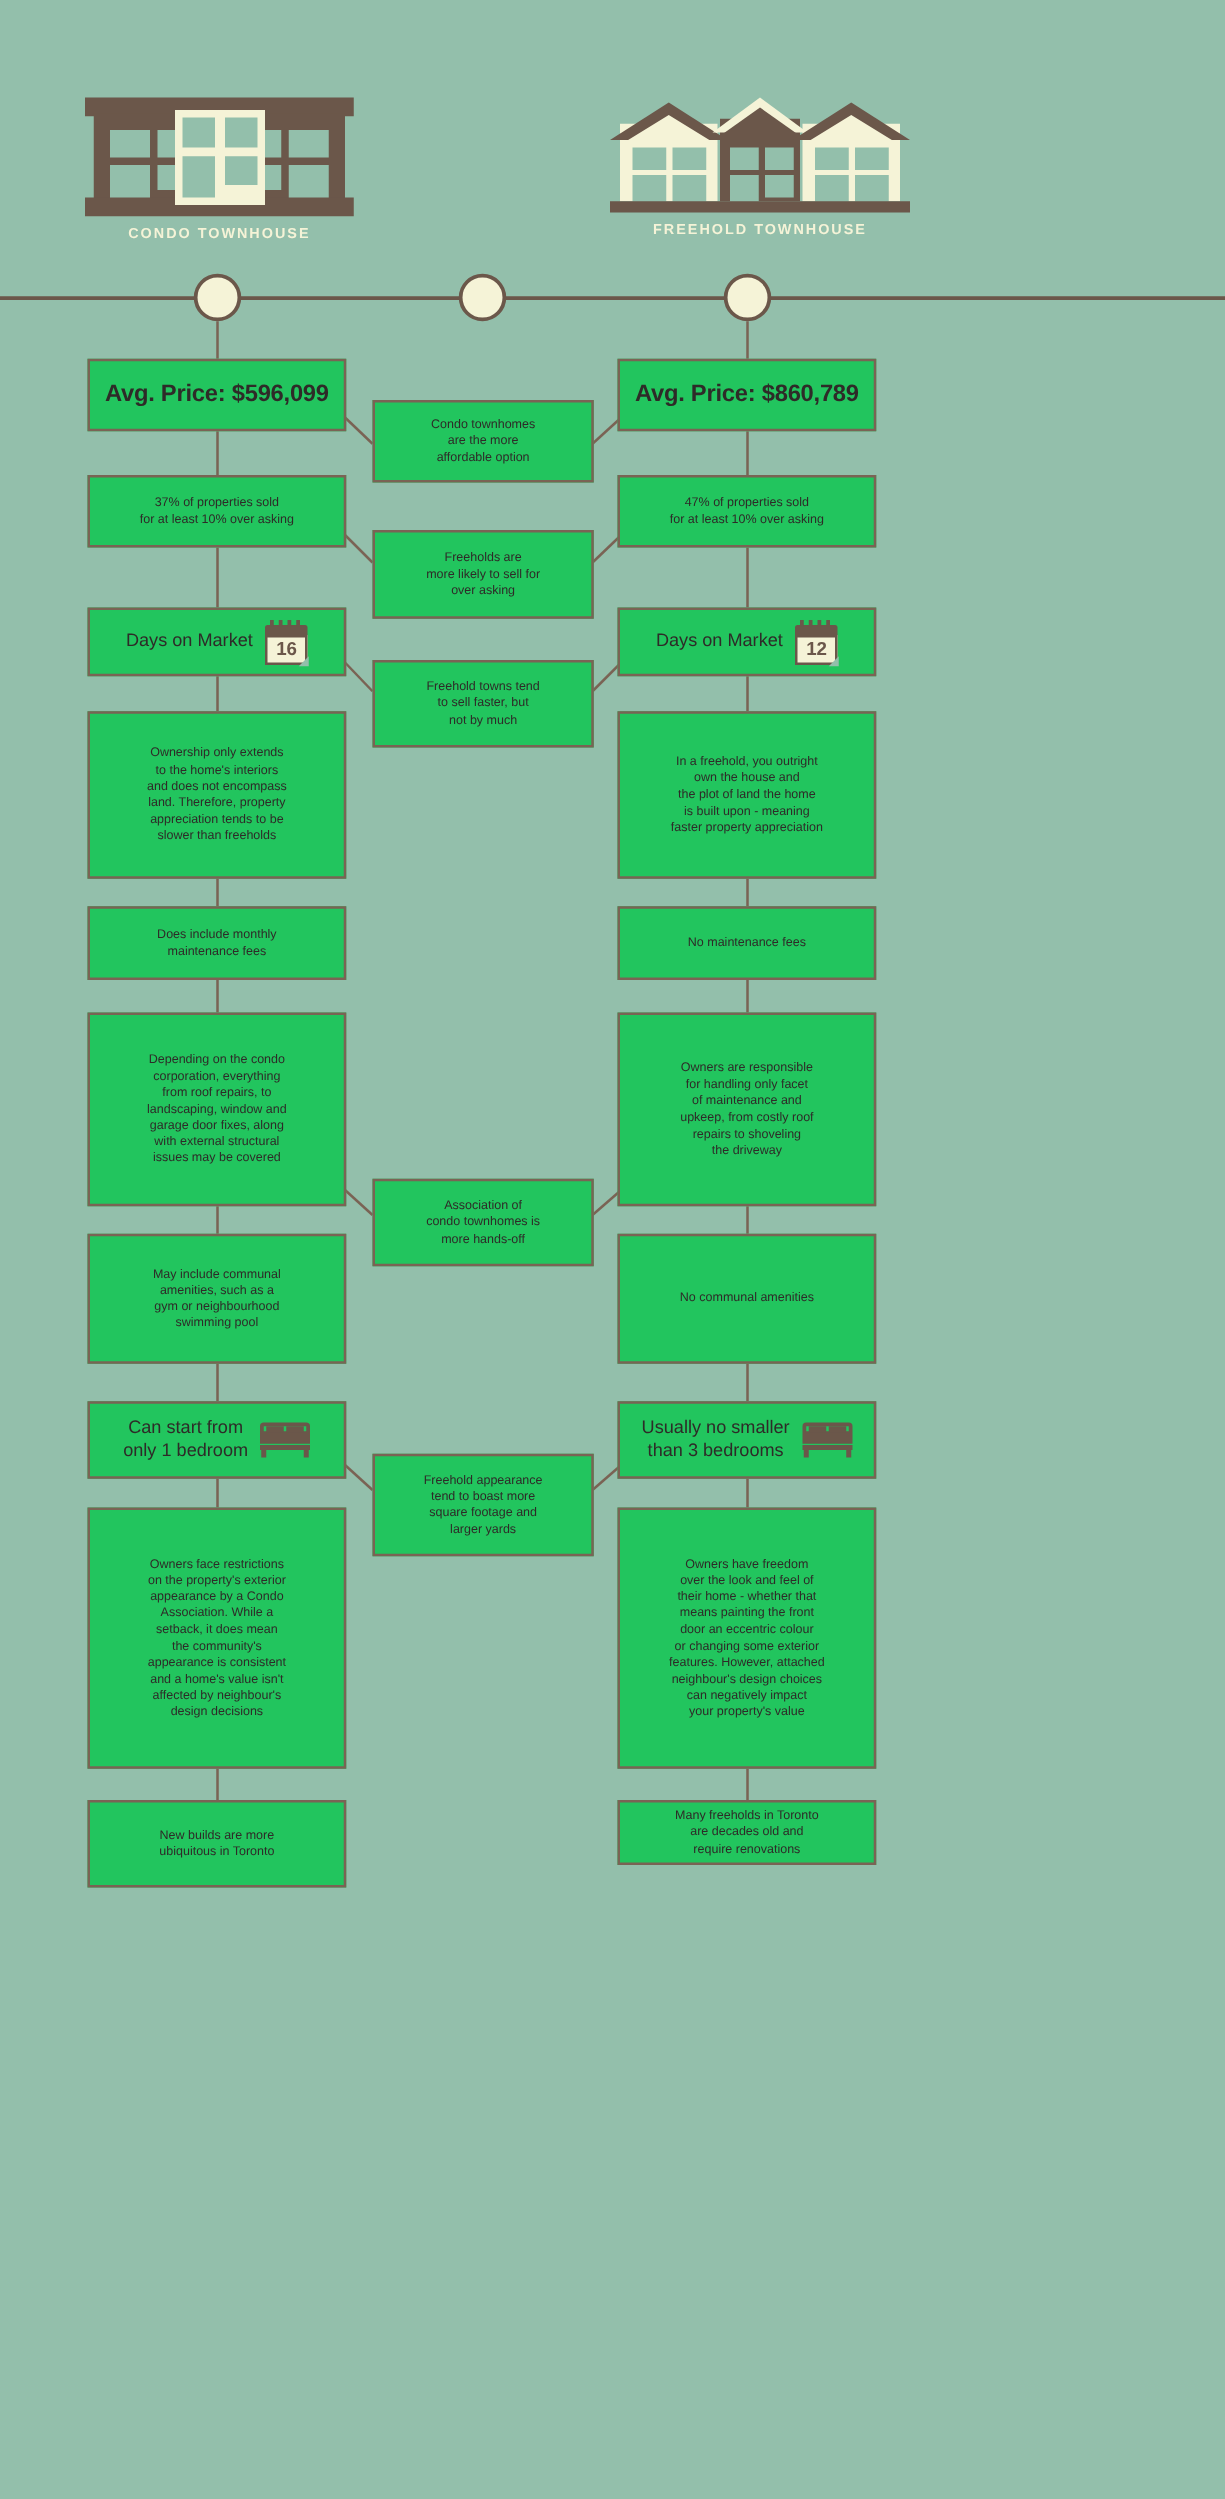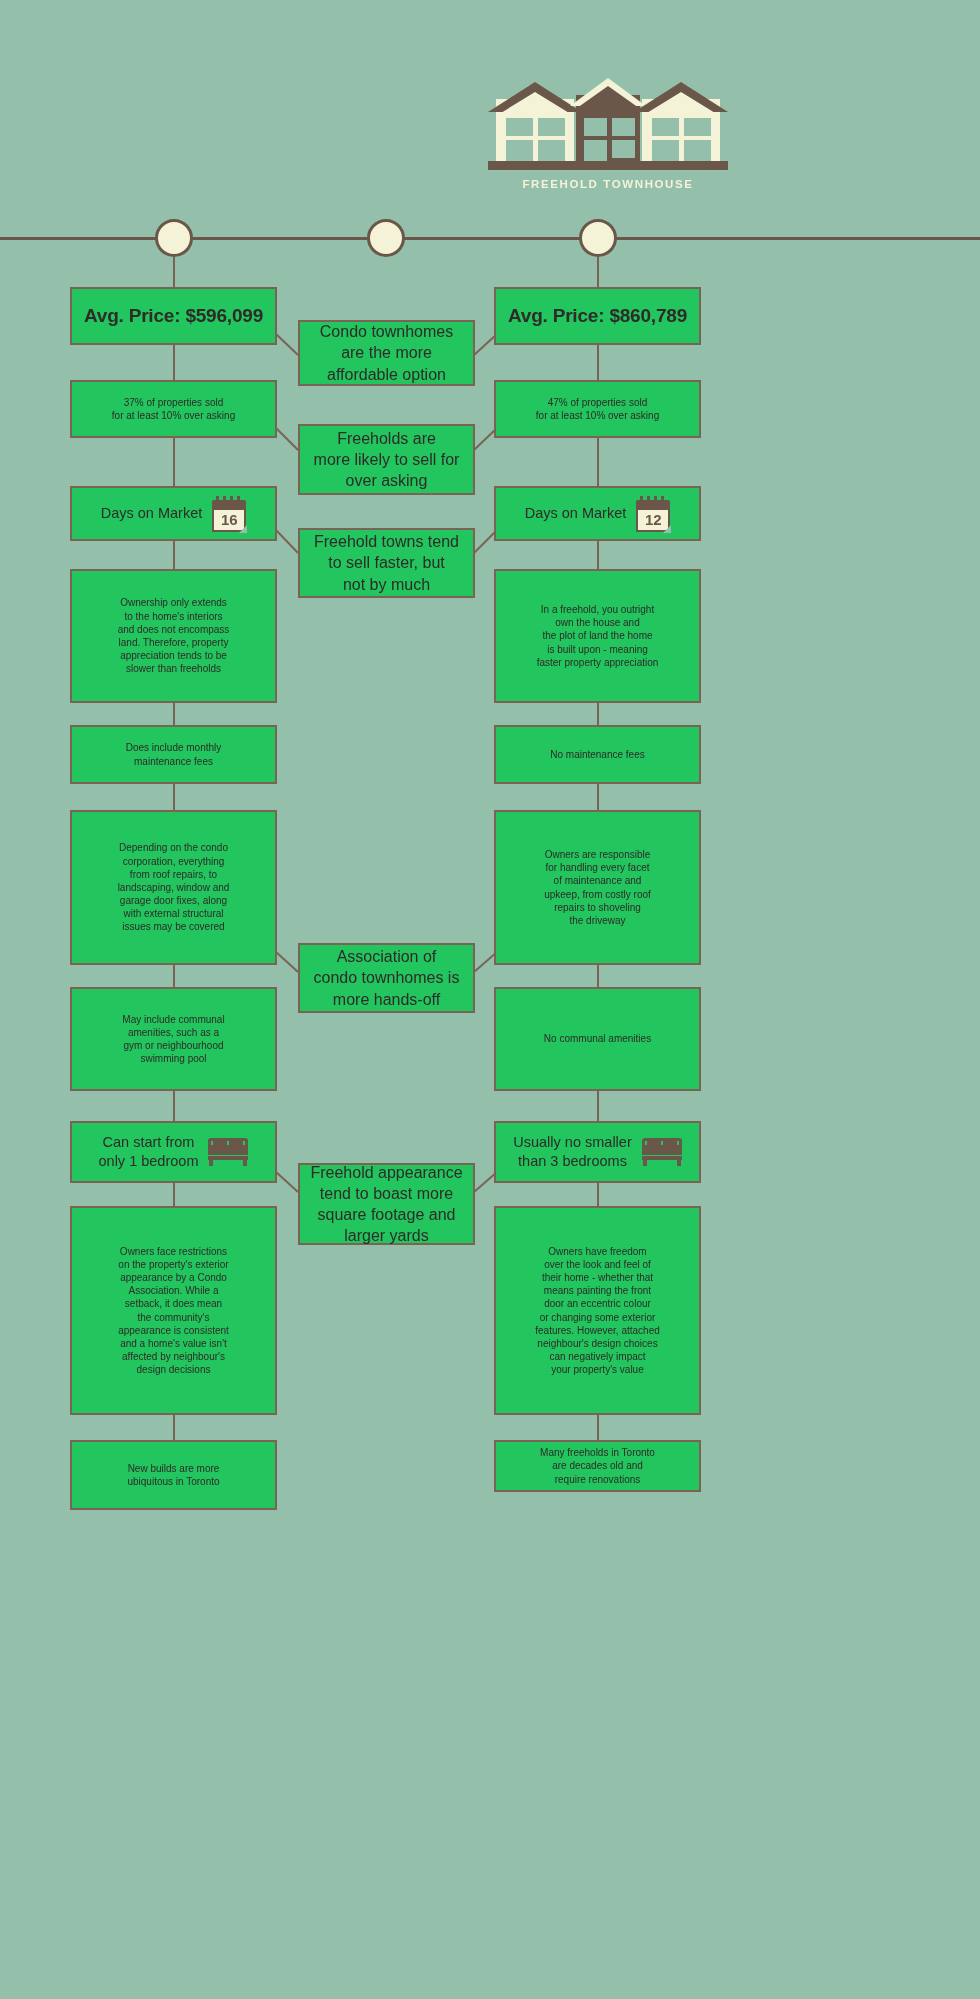--- a/index.html
+++ b/index.html
@@ -36,21 +36,21 @@
   
   .box{
     position:absolute;background:#22c55e;border:2px solid #7a6354;box-sizing:border-box;
     display:flex;align-items:center;justify-content:center;
     text-align:center;color:#2e2b28;line-height:1.32;
     padding:6px 8px;
   }
   .box .txt{width:100%;}
   .b-col{font-size:10px;}
   .b-price{font-size:19px;font-weight:bold;letter-spacing:-0.2px;}
-  .b-mid{font-size:16px;}
+  .b-mid{font-size:10px;}
   .b-icon{display:flex;align-items:center;justify-content:center;gap:10px;}
   .b-icon .lbl{font-size:14.5px;white-space:pre-line;}
   .conn{position:absolute;background:#7a6354;}
   
   .cal{position:relative;width:34px;height:36px;flex:0 0 34px;}
   .cal-top{position:absolute;left:0;top:4px;width:34px;height:9px;background:#6b574a;border-radius:2px 2px 0 0;}
   .cal-tab{position:absolute;top:0;width:3px;height:5px;background:#6b574a;}
   .cal-body{
     position:absolute;left:0;top:12px;width:34px;height:24px;background:#f5f3d7;
     border:2px solid #6b574a;box-sizing:border-box;
@@ -65,20 +65,42 @@
   .bed-pil{position:absolute;top:3px;width:14px;height:5px;background:#6b574a;}
   .bed-mat{position:absolute;left:0;top:10px;width:40px;height:7px;background:#6b574a;}
   .bed-base{position:absolute;left:0;top:18px;width:40px;height:4px;background:#6b574a;}
   .bed-leg{position:absolute;top:22px;width:4px;height:6px;background:#6b574a;}
 </style>
 </head>
 <body>
 
 <div class="header">
 
+  <div class="hdr-col" style="left:68px;top:78px;width:215px;">
+    <div class="condo-icon">
+      <div class="c-top"></div>
+      <div class="c-body"></div>
+      <div class="c-bot"></div>
+      <div class="c-win" style="left:20px;top:26px;width:32px;height:22px;"></div>
+      <div class="c-win" style="left:20px;top:54px;width:32px;height:26px;"></div>
+      <div class="c-win" style="left:58px;top:26px;width:23px;height:22px;"></div>
+      <div class="c-win" style="left:58px;top:54px;width:23px;height:20px;"></div>
+      <div class="c-win" style="left:134px;top:26px;width:23px;height:22px;"></div>
+      <div class="c-win" style="left:134px;top:54px;width:23px;height:20px;"></div>
+      <div class="c-win" style="left:163px;top:26px;width:32px;height:22px;"></div>
+      <div class="c-win" style="left:163px;top:54px;width:32px;height:26px;"></div>
+      <div class="c-center">
+        <div class="cc-p" style="left:6px;top:6px;width:26px;height:24px;"></div>
+        <div class="cc-p" style="left:40px;top:6px;width:26px;height:24px;"></div>
+        <div class="cc-p" style="left:6px;top:37px;width:26px;height:33px;"></div>
+        <div class="cc-p" style="left:40px;top:37px;width:26px;height:23px;"></div>
+      </div>
+    </div>
+    <div class="hdr-label">CONDO TOWNHOUSE</div>
+  </div>
 
   <div class="hdr-col" style="left:488px;top:70px;width:240px;">
     <div class="free-icon">
 
       <div style="position:absolute;left:8px;bottom:9px;width:78px;height:62px;background:#f5f3d7;"></div>
       <div style="position:absolute;left:0px;top:12px;width:0;height:0;border-left:47px solid transparent;border-right:47px solid transparent;border-bottom:30px solid #6b574a;"></div>
       <div style="position:absolute;left:8px;top:22px;width:0;height:0;border-left:39px solid transparent;border-right:39px solid transparent;border-bottom:24px solid #f5f3d7;"></div>
       <div style="position:absolute;left:18px;top:48px;width:27px;height:18px;background:#93bfab;"></div>
       <div style="position:absolute;left:50px;top:48px;width:27px;height:18px;background:#93bfab;"></div>
       <div style="position:absolute;left:18px;top:70px;width:27px;height:25px;background:#93bfab;"></div>
@@ -268,21 +290,21 @@
 is built upon - meaning
 faster property appreciation</span>
 </div>
 
 <div class="box b-col" style="left:494px;top:725px;width:207px;height:59px;">
   <span class="txt" style="white-space:pre-line;">No maintenance fees</span>
 </div>
 
 <div class="box b-col" style="left:494px;top:810px;width:207px;height:155px;">
   <span class="txt" style="white-space:pre-line;">Owners are responsible
-for handling every facet
+for handling only facet
 of maintenance and
 upkeep, from costly roof
 repairs to shoveling
 the driveway</span>
 </div>
 
 <div class="box b-col" style="left:494px;top:987px;width:207px;height:104px;">
   <span class="txt" style="white-space:pre-line;">No communal amenities</span>
 </div>
 

